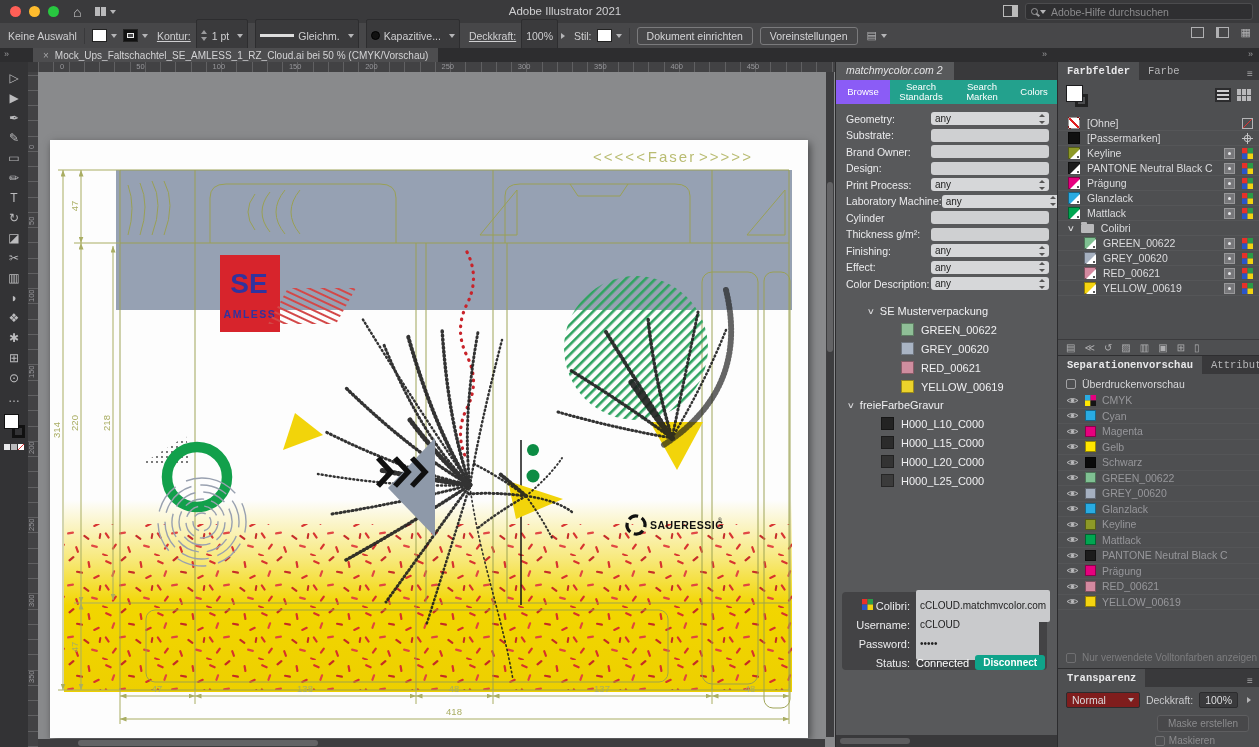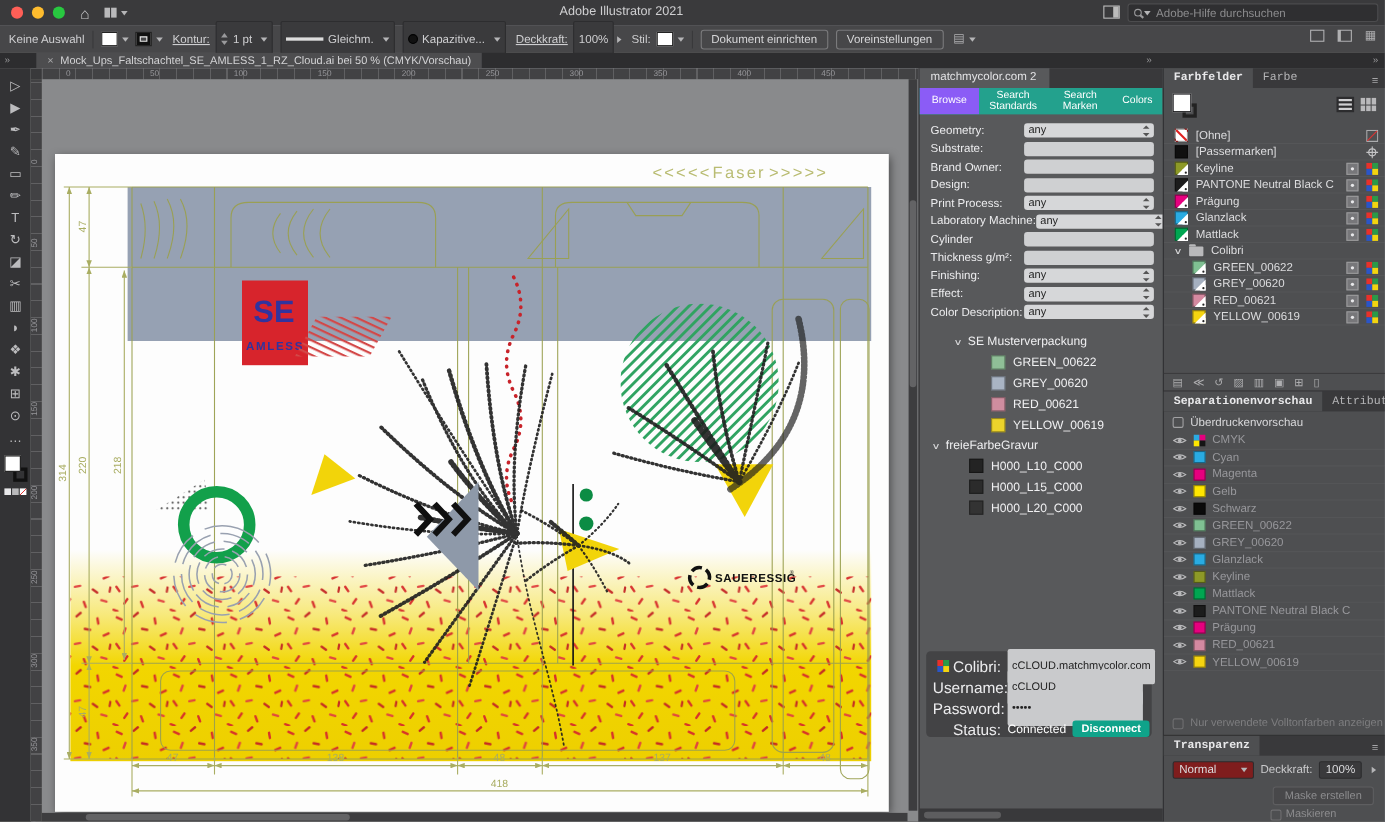--- a/index.html
+++ b/index.html
@@ -81,21 +81,21 @@
   .artboard { position:absolute; left:22px; top:78px; width:758px; height:598px; background:#fdfdfd;
               box-shadow:2px 3px 8px rgba(0,0,0,.5);}
   .artboard svg { display:block; }
   .vscroll { position:absolute; right:1px; top:10px; bottom:10px; width:8px; background:#3d3d3f;}
   .vscroll i { position:absolute; left:1px; width:6px; top:110px; height:170px; background:#636365; border-radius:3px;}
   .hscroll { position:absolute; left:10px; right:10px; bottom:0; height:8px; background:#3d3d3f;}
   .hscroll i { position:absolute; top:1px; height:6px; left:40px; width:240px; background:#636365; border-radius:3px;}
 
   
   .mmc { position:absolute; left:835px; top:0; width:222px; height:100%; background:#58595b; border-left:1px solid #2c2c2e;}
-  .mmc-tabbar { height:18px; background:#39393b; display:flex;}
+  .mmc-tabbar { height:18px; background:#39393b; display:flex;font-style:italic;}
   .mmc-tab { background:#58595b; color:#e2e2e4; font-size:10.5px; padding:2px 12px 0 10px; height:18px;}
   .mmc-teal { height:24px; background:#23a18d; display:flex; overflow:hidden;}
   .tealtab { color:#fff; font-size:9.5px; line-height:1.05; display:flex; align-items:center; justify-content:center;
              text-align:center; flex:none; padding:0 4px; white-space:pre-line;}
   .tealtab.active { background:#8b5cf6; }
   .mmc-fields { padding:8px 8px 0 10px; }
   .frow { display:flex; align-items:center; justify-content:space-between; height:13px; margin-bottom:3.5px;}
   .frow .flabel { font-size:10.5px; color:#ececee; white-space:nowrap;}
   .mctrl { width:118px; height:13px; background:#d6d7d9; border-radius:3px; display:flex; align-items:center;
            padding:0 4px; font-size:10px; color:#222; flex:none;}
@@ -105,21 +105,21 @@
   .mud::before{ content:""; position:absolute; top:0; left:0; border-left:3px solid transparent; border-right:3px solid transparent; border-bottom:3.5px solid #555;}
   .mud::after { content:""; position:absolute; bottom:0; left:0; border-left:3px solid transparent; border-right:3px solid transparent; border-top:3.5px solid #555;}
   .mmc-tree { margin-top:12px; }
   .tgroup { display:flex; align-items:center; height:18px; font-size:11px; color:#f0f0f2; gap:6px;}
   .titem  { display:flex; align-items:center; height:19px; font-size:11px; color:#f0f0f2; gap:7px;}
   .tsw { width:13px; height:13px; border:1px solid rgba(0,0,0,.35); flex:none;}
   .carat { color:#d5d5d7; font-size:8px; transform:scaleX(1.4);}
   .mmc-login { position:absolute; left:6px; right:10px; top:530px; height:78px; background:#434345;
                border-radius:4px; padding:6px 8px 0 6px;}
   .lrow { display:flex; align-items:center; height:15px; margin-bottom:4px; gap:6px;}
-  .lrow .llabel { width:62px; text-align:right; font-size:14px; color:#ececee; flex:none;}
+  .lrow .llabel { width:62px; text-align:right; font-size:11px; color:#ececee; flex:none;}
   .linput { flex:1; height:13px; background:#c9cacc; border-radius:2px; font-size:10px; color:#222;
             display:flex; align-items:center; padding:16px 4px;}
   .status-val { font-size:11px; color:#fff; flex:1;}
   .disc-btn { background:#0fa38a; color:#fff; font-size:10px; font-weight:bold; border:none; border-radius:3px;
               padding:2px 8px; }
   .quad { display:inline-block; line-height:0; flex:none;}
   .mmc-hscroll { position:absolute; left:0; right:0; bottom:0; height:12px; background:#39393b;}
   .mmc-hscroll i{ position:absolute; left:4px; top:3px; width:70px; height:6px; background:#5d5d5f; border-radius:3px;}
 
   
@@ -647,20 +647,24 @@
             <span>H000_L10_C000</span>
           </div>
           <div class="titem" style="padding-left: 35px;">
             <span class="tsw" style="background: rgb(43, 43, 43);"></span>
             <span>H000_L15_C000</span>
           </div>
           <div class="titem" style="padding-left: 35px;">
             <span class="tsw" style="background: rgb(51, 51, 51);"></span>
             <span>H000_L20_C000</span>
           </div>
+          <div class="titem" style="padding-left: 35px;">
+            <span class="tsw" style="background: rgb(59, 59, 59);"></span>
+            <span>H000_L25_C000</span>
+          </div>
         </div>
 
       <div class="mmc-login">
         <div class="lrow">
           <span class="llabel"><span class="quad"><svg width="11" height="11">
                   <rect width="5.5" height="5.5" fill="#e8312a"></rect>
                   <rect x="5.5" width="5.5" height="5.5" fill="#2a9a48"></rect>
                   <rect y="5.5" width="5.5" height="5.5" fill="#2a55c8"></rect>
                   <rect x="5.5" y="5.5" width="5.5" height="5.5" fill="#f2d410"></rect>
                 </svg></span> <span>Colibri:</span></span>

